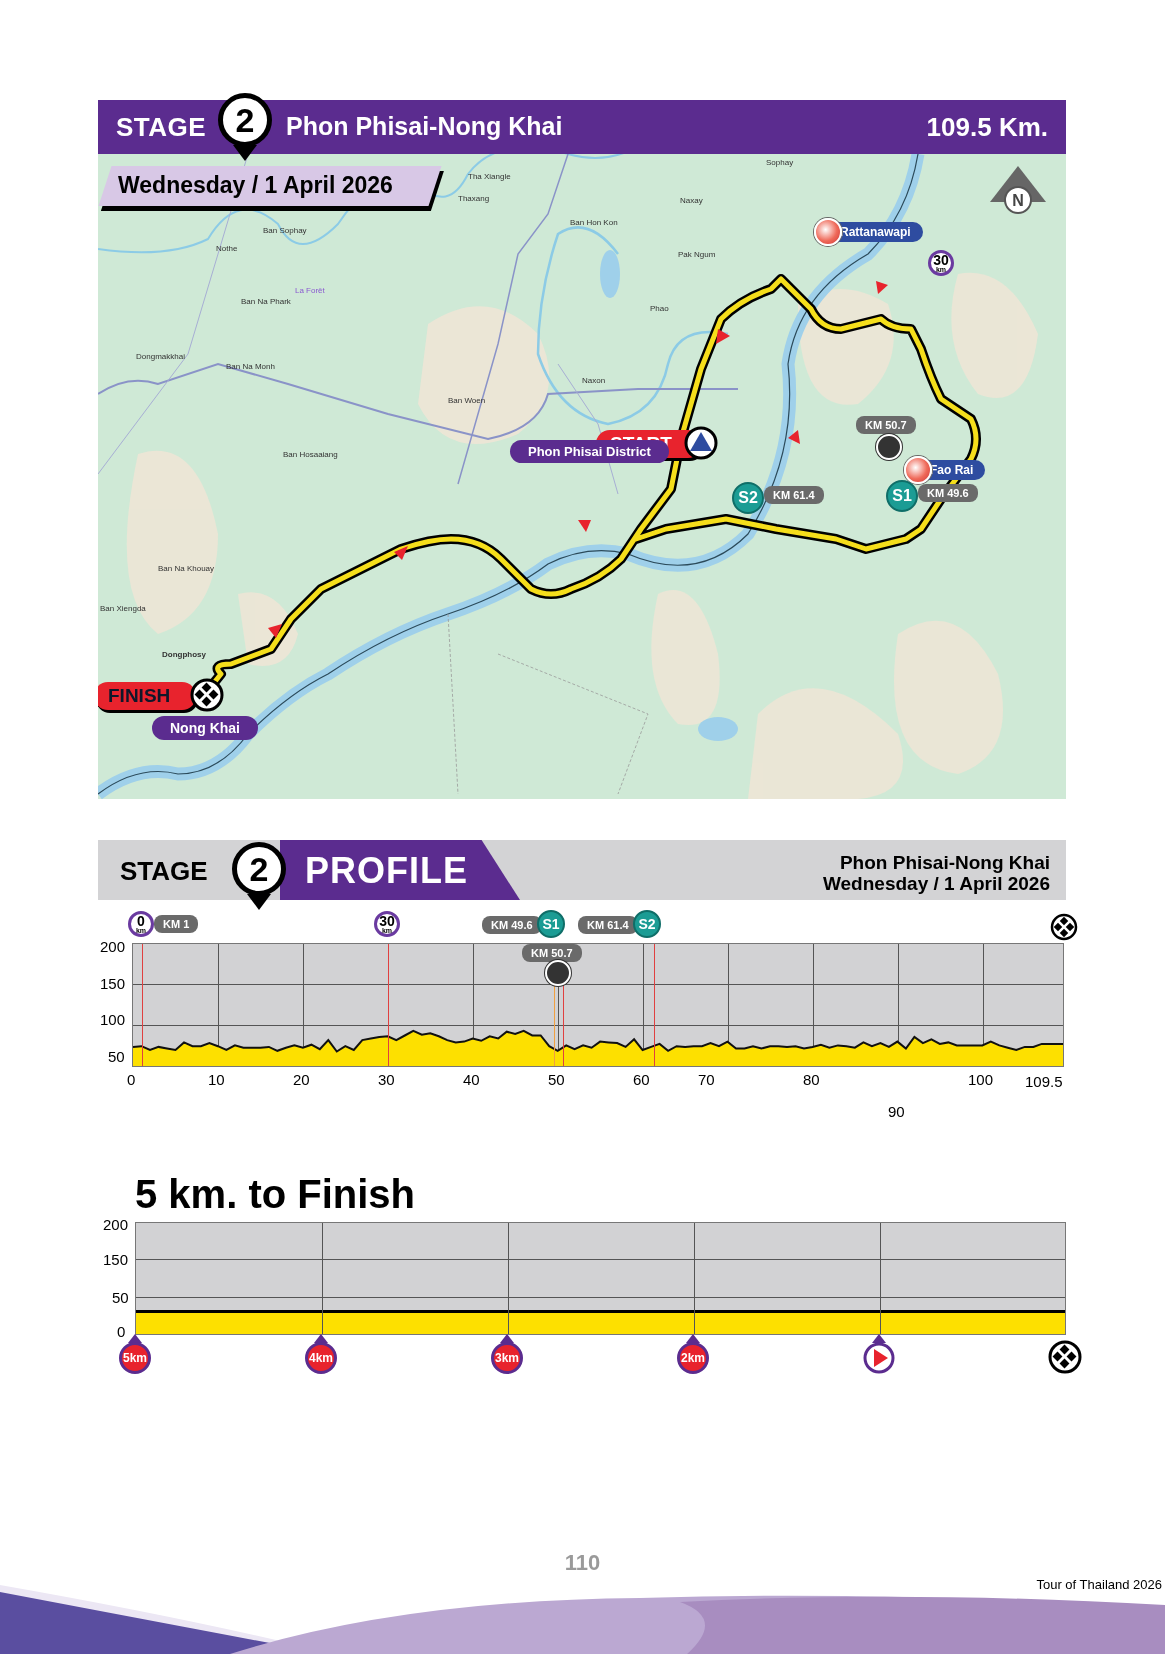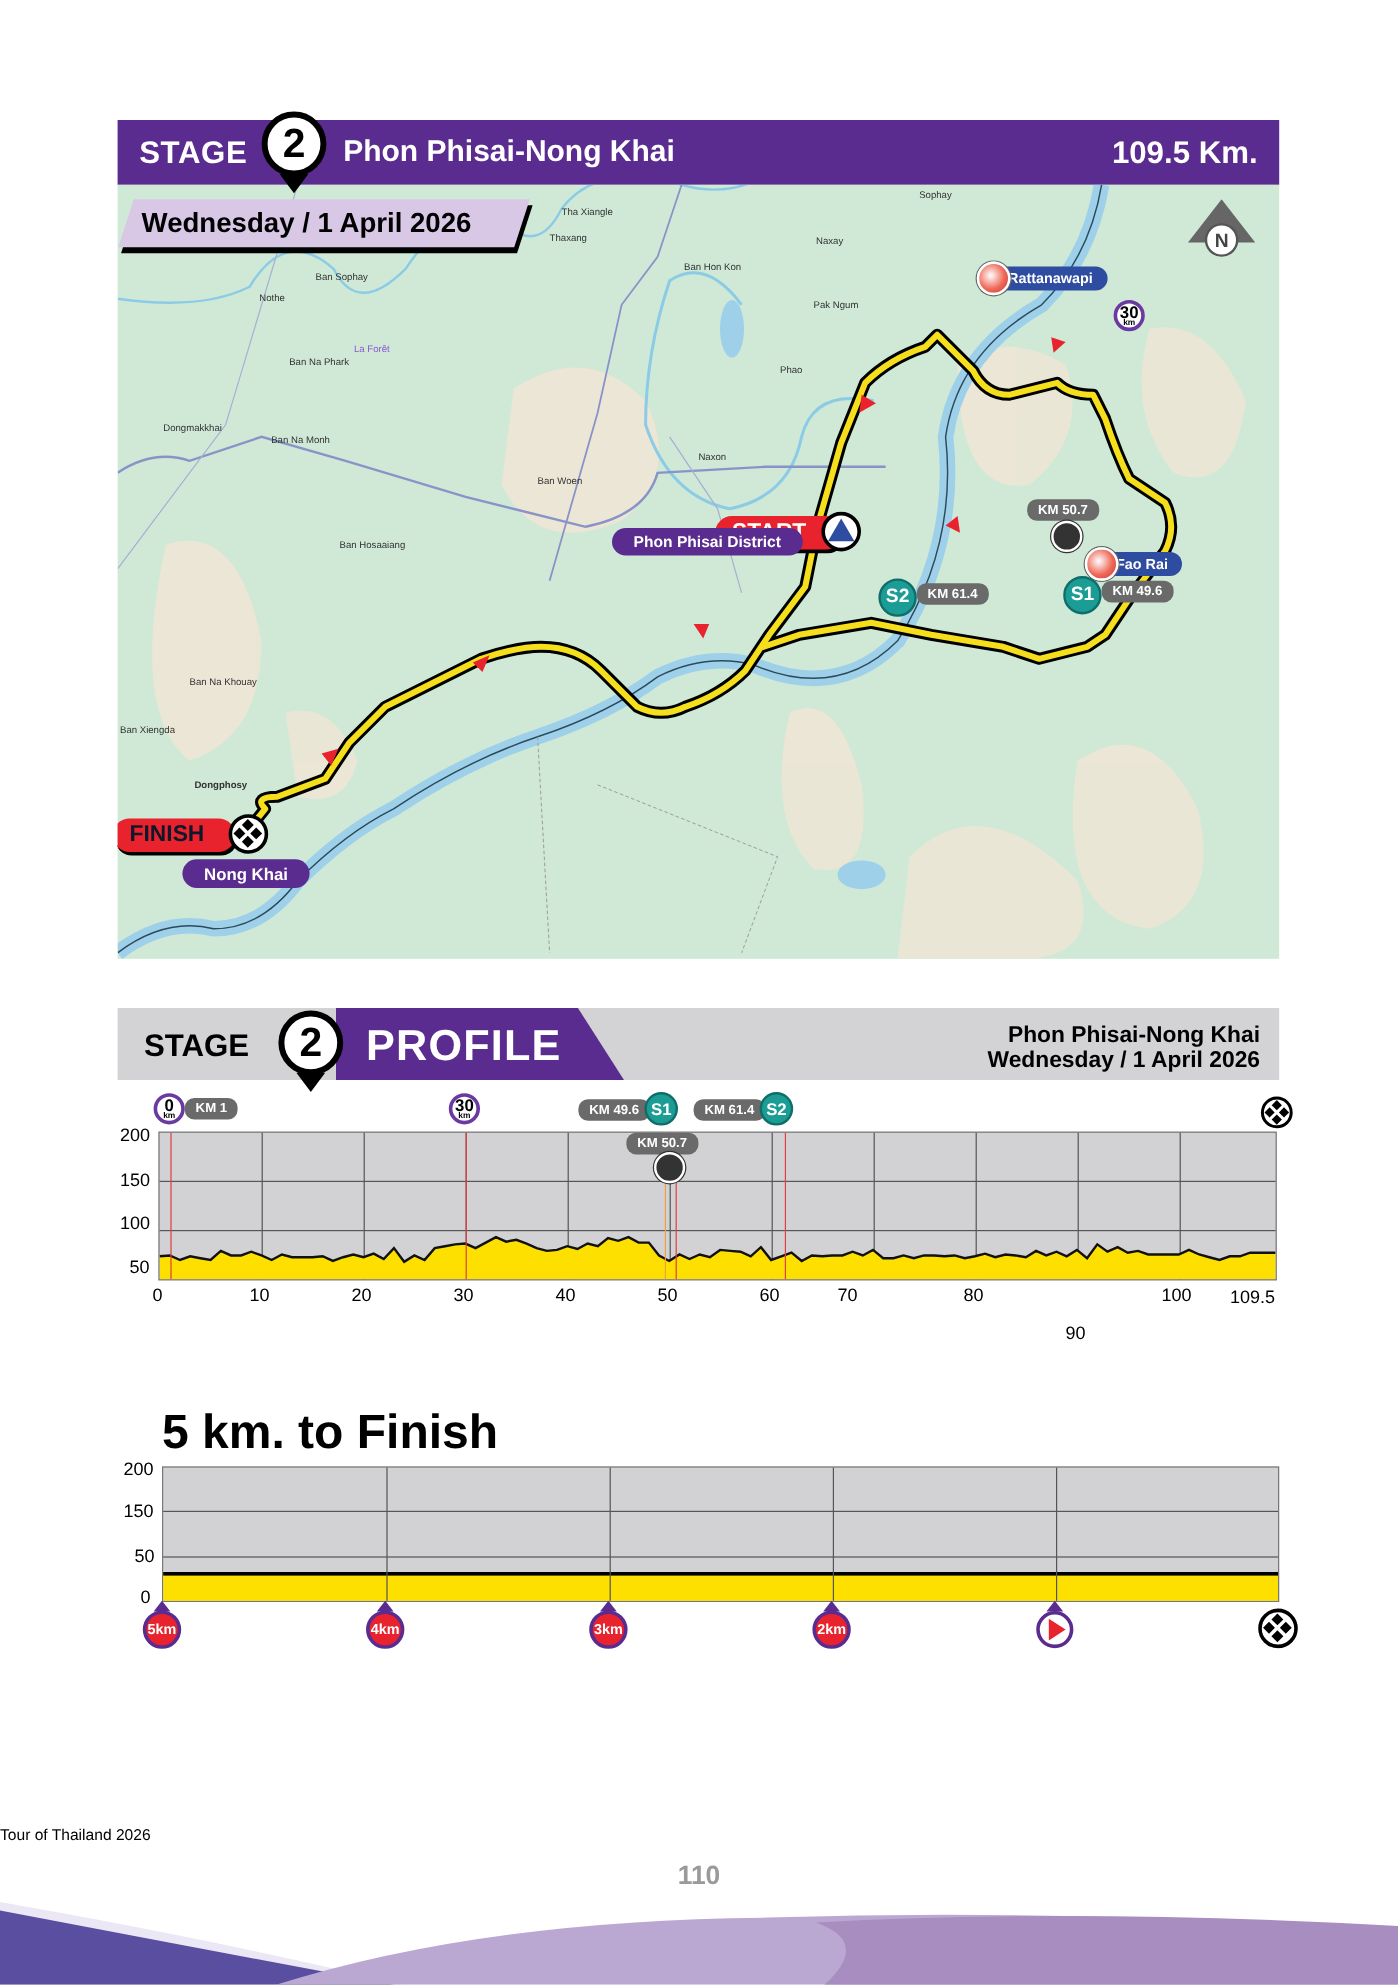--- a/index.html
+++ b/index.html
@@ -31,21 +31,21 @@
   .vline{position:absolute;top:0;bottom:0;width:1px;background:#555;}
   .hline{position:absolute;left:0;right:0;height:1px;background:#555;}
   .redline{position:absolute;width:1px;background:#e04040;}
   .km-pin{position:absolute;width:26px;height:26px;border-radius:50%;background:#fff;border:3px solid #6a3aa0;box-sizing:border-box;text-align:center;font-weight:bold;font-size:14px;line-height:14px;color:#000;}
   .km-pin small{display:block;font-size:7px;line-height:6px;}
   
   #finish-title{left:135px;top:1172px;font-size:40px;font-weight:bold;color:#000;}
   .fk-pin{position:absolute;width:32px;height:32px;border-radius:50%;background:#e8232d;border:3px solid #5b2c8f;box-sizing:border-box;color:#fff;font-weight:bold;font-size:12px;text-align:center;line-height:26px;}
   .fk-tip{position:absolute;width:0;height:0;border-left:7px solid transparent;border-right:7px solid transparent;border-bottom:9px solid #5b2c8f;}
   #page-num{left:0;width:1165px;top:1550px;text-align:center;font-size:22px;font-weight:bold;color:#9a9a9a;}
-  #footer-text{left:0;width:1162px;top:1521px;text-align:left;font-size:13px;color:#000;}
+  #footer-text{left:0;width:1162px;top:1577px;text-align:right;font-size:13px;color:#000;}
 </style>
 </head>
 <body>
 
 <div id="stage-header" class="abs">
   <span class="lbl">STAGE</span>
   <span class="route">Phon Phisai-Nong Khai</span>
   <span class="dist">109.5  Km.</span>
 </div>
 

